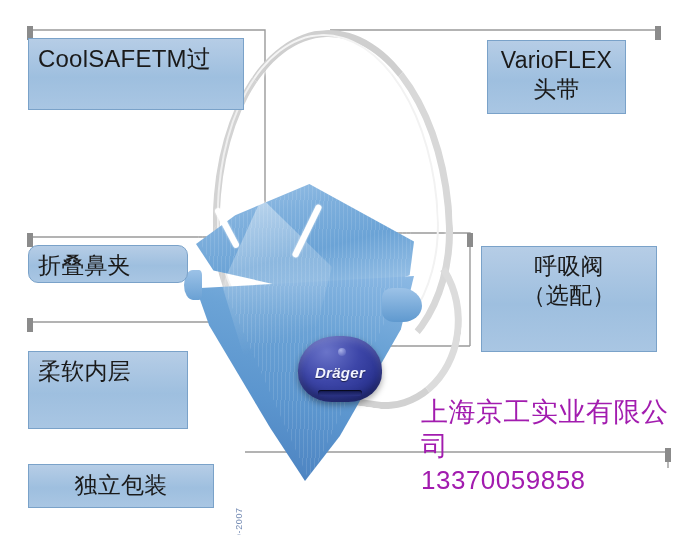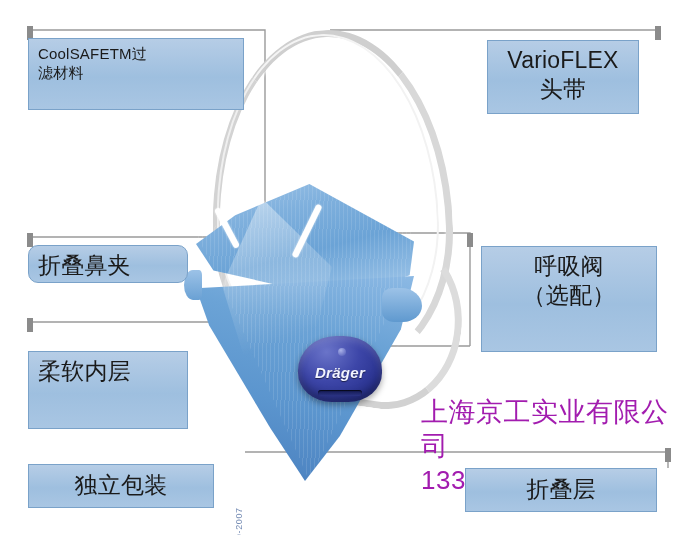--- a/index.html
+++ b/index.html
@@ -28,22 +28,22 @@
     font-weight:400;
     line-height:1.28;
     letter-spacing:.2px;
     padding:5px 9px;
   }
   .label-box .txt{display:block;width:100%;}
   .ctr{justify-content:center;text-align:center;}
   .mid{align-items:center;}
 
   
-  #box-filter   {left:28px;  top:38px;  width:216px; height:72px;  font-size:15px;}
-  #box-headband {left:487px; top:40px;  width:152px; height:74px;  font-size:23px;}
+  #box-filter   {left:28px;  top:38px;  width:216px; height:72px;  font-size:24px;}
+  #box-headband {left:487px; top:40px;  width:139px; height:74px;  font-size:23px;}
   #box-noseclip {left:28px;  top:245px; width:160px; height:38px;  font-size:23px;border-radius:10px;}
   #box-inner    {left:28px;  top:330px; width:160px; height:78px;  font-size:23px;margin-top:21px;}
   #box-valve    {left:481px; top:246px; width:176px; height:106px; font-size:23px;}
   #box-pack     {left:28px;  top:464px; width:186px; height:44px;  font-size:23px;}
   #box-fold     {left:465px; top:468px; width:192px; height:44px;  font-size:23px;}
 
   
   #watermark{
     position:absolute;left:421px;top:396px;width:272px;
     color:#a21caf;font-size:27px;line-height:1.25;
@@ -231,21 +231,21 @@
   <div id="watermark">
     <div class="wm1">上海京工实业有限公司</div>
     <div class="wm2">13370059858</div>
   </div>
 
   <div class="ghost" id="ghost-top"></div>
   <div class="ghost" id="ghost-mid"></div>
   <div class="ghost" id="ghost-pack"></div>
 
   <div class="label-box" id="box-filter">
-    <span class="txt"><span>CoolSAFETM过</span><br><span>滤材料</span></span>
+    <span class="txt"><span>CoolSAFETM过</span><br></span>
   </div>
 
   <div class="label-box ctr" id="box-headband">
     <span class="txt"><span>VarioFLEX</span><br><span>头带</span></span>
   </div>
 
   <div class="label-box" id="box-noseclip">
     <span class="txt">折叠鼻夹</span>
   </div>
 
@@ -254,17 +254,14 @@
   </div>
 
   <div class="label-box ctr" id="box-valve">
     <span class="txt"><span>呼吸阀</span><br><span>（选配）</span></span>
   </div>
 
   <div class="label-box ctr mid" id="box-pack">
     <span class="txt">独立包装</span>
   </div>
 
-  <div class="label-box ctr mid" id="box-fold">
-    <span class="txt">折叠层</span>
-  </div>
 
 </div>
 
 </body></html>

